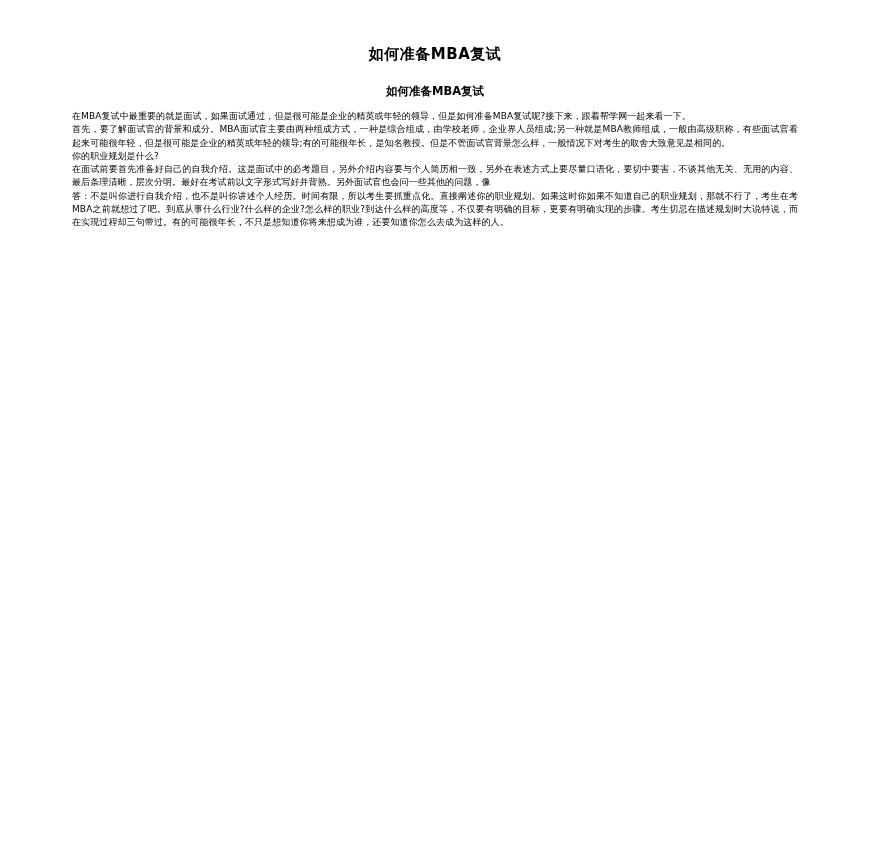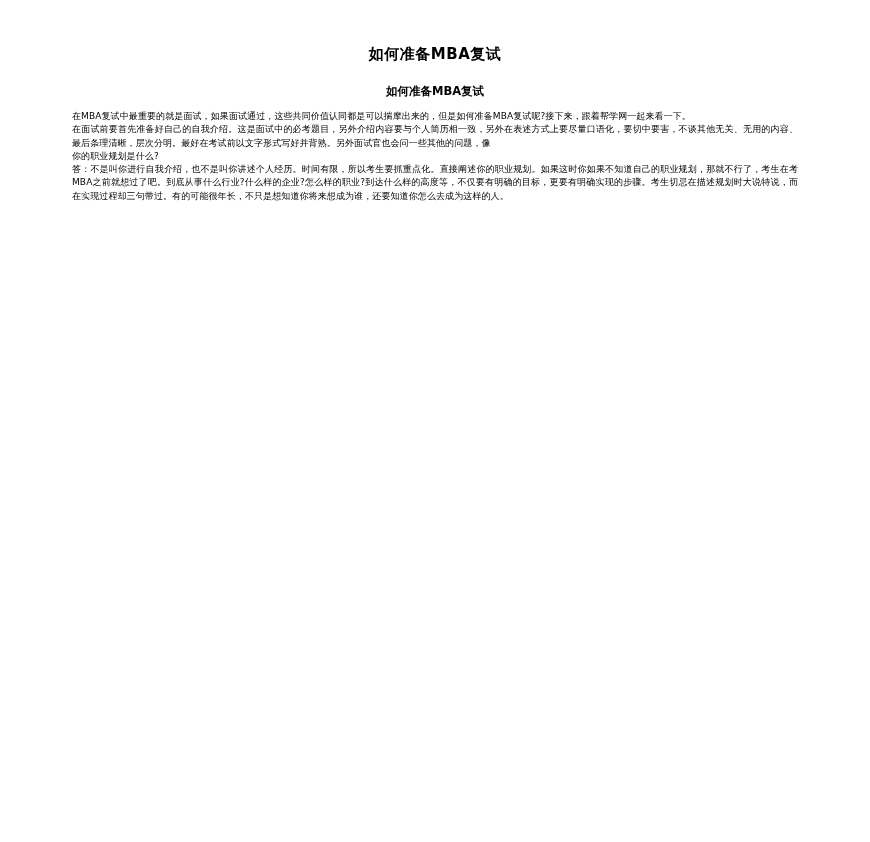--- a/index.html
+++ b/index.html
@@ -50,18 +50,19 @@
     word-break: break-all;
   }
 </style>
 </head>
 <body>
 
 <div class="page">
   <h1 class="doc-title">如何准备MBA复试</h1>
   <h2 class="doc-subtitle">如何准备MBA复试</h2>
   <div class="body-block">
-    <p class="para">在MBA复试中最重要的就是面试，如果面试通过，这些共同价值认同都是可以揣摩出来的，但是如何准备MBA复试呢?接下来，跟着帮学网一起来看一下。</p>
+    <p class="para">在MBA复试中最重要的就是面试，如果面试通过，但是很可能是企业的精英或年轻的领导，但是如何准备MBA复试呢?接下来，跟着帮学网一起来看一下。</p>
+    <p class="para">首先，要了解面试官的背景和成分。MBA面试官主要由两种组成方式，一种是综合组成，由学校老师，企业界人员组成;另一种就是MBA教师组成，一般由高级职称，有些面试官看起来可能很年轻，但是很可能是企业的精英或年轻的领导;有的可能很年长，是知名教授。但是不管面试官背景怎么样，一般情况下对考生的取舍大致意见是相同的。</p>
+    <p class="para">你的职业规划是什么?</p>
     <p class="para">在面试前要首先准备好自己的自我介绍。这是面试中的必考题目，另外介绍内容要与个人简历相一致，另外在表述方式上要尽量口语化，要切中要害，不谈其他无关、无用的内容、最后条理清晰，层次分明。最好在考试前以文字形式写好并背熟。另外面试官也会问一些其他的问题，像</p>
-    <p class="para">你的职业规划是什么?</p>
     <p class="para">答：不是叫你进行自我介绍，也不是叫你讲述个人经历。时间有限，所以考生要抓重点化。直接阐述你的职业规划。如果这时你如果不知道自己的职业规划，那就不行了，考生在考MBA之前就想过了吧。到底从事什么行业?什么样的企业?怎么样的职业?到达什么样的高度等，不仅要有明确的目标，更要有明确实现的步骤。考生切忌在描述规划时大说特说，而在实现过程却三句带过。有的可能很年长，不只是想知道你将来想成为谁，还要知道你怎么去成为这样的人。</p>
   </div>
 </div>
 
 </body></html>

